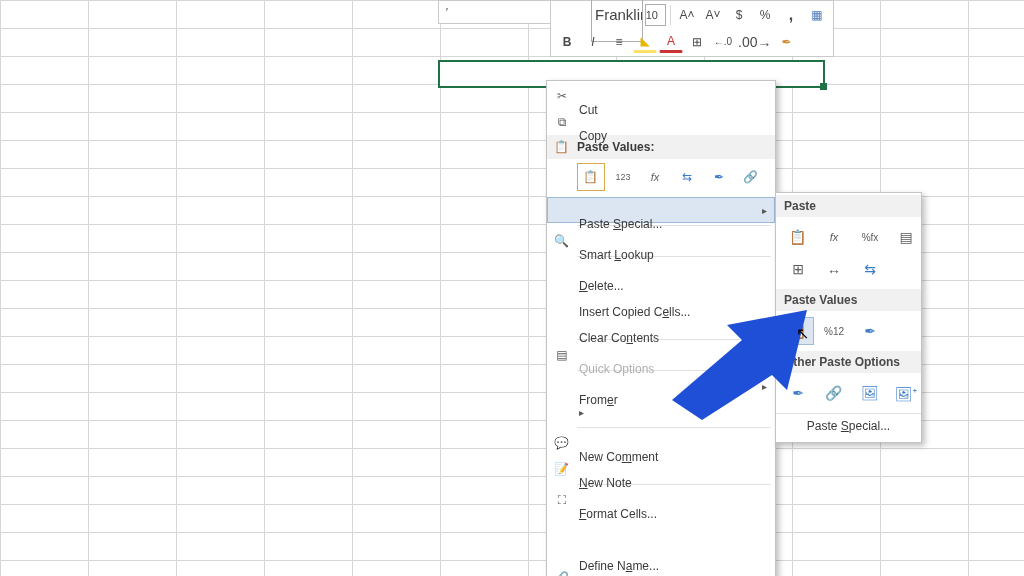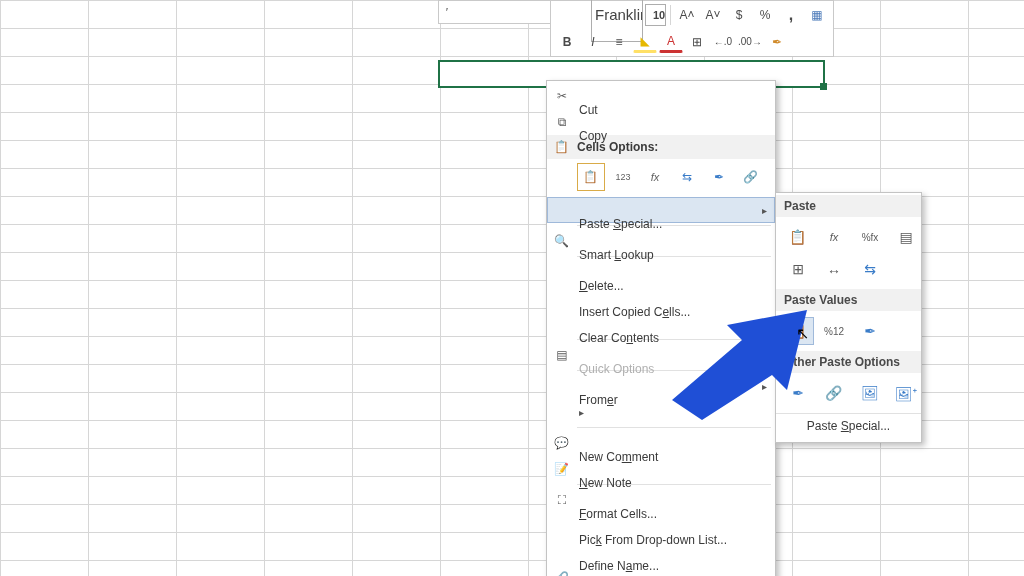--- a/index.html
+++ b/index.html
@@ -10,21 +10,21 @@
   .grid td{border:1px solid #d6d6d6;height:25px;min-width:85px;}
   
   .active-cell{position:absolute;left:438px;top:60px;width:387px;height:28px;border:2px solid #1f7246;box-sizing:border-box;background:#fff;}
   .active-cell .hnd{position:absolute;right:-4px;bottom:-4px;width:7px;height:7px;background:#1f7246;}
   .edit-cell{position:absolute;left:438px;top:0;width:110px;height:22px;border:1px solid #c9c9c9;background:#fff;font:italic 12px "Segoe UI";padding-left:6px;line-height:22px;}
   
   .minitb{position:absolute;left:550px;top:0;width:282px;height:55px;border:1px solid #c9c9c9;background:#fff;}
   .mt-row{display:flex;align-items:center;height:27px;padding:0 4px;gap:2px;}
   .mt-btn{display:flex;align-items:center;justify-content:center;min-width:22px;height:22px;border:1px solid transparent;border-radius:2px;color:#4a4a4a;}
   .fontbox{width:54px;height:20px;border:1px solid #adadad;font-size:15px;padding:16px 3px;line-height:20px;overflow:hidden;margin-left:36px;}
-  .sizebox{width:24px;height:20px;border:1px solid #adadad;font-size:11px;text-align:right;line-height:20px;font-weight:bold;}
+  .sizebox{width:24px;height:20px;border:1px solid #adadad;font-size:11px;text-align:left;line-height:20px;}
   .divv{width:1px;height:20px;background:#d6d6d6;margin:0 2px;}
   
   .ctxmenu{position:absolute;left:546px;top:80px;width:228px;border:1px solid #c3c3c3;background:#fff;box-shadow:3px 3px 6px rgba(0,0,0,.25);padding:2px 0;}
   .ctx-item{display:flex;align-items:center;height:26px;padding:0 8px 0 4px;gap:6px;color:#3a3a3a;}
   .ctx-item.hover,.ctx-item.highlight{background:#dbe6f2;border:1px solid #9fb9da;height:24px;padding:0 7px 0 3px;}
   .ctx-item.disabled{color:#b0b0b0;}
   .ctx-icon{width:22px;height:20px;display:flex;align-items:center;justify-content:center;color:#5a5a5a;flex:none;}
   .ctx-label{flex:1;white-space:nowrap;margin-top:28px;}
   .ctx-sep{height:1px;background:#e1e1e1;margin:2px 4px 2px 30px;}
   .ctx-arrow{font-size:10px;color:#555;}
@@ -371,37 +371,37 @@
     <div class="mt-btn" style="color:#4a79b8;">▦</div>
   </div>
   <div class="mt-row">
     <div class="mt-btn" style="font-weight:bold;">B</div>
     <div class="mt-btn" style="font-style:italic;">I</div>
     <div class="mt-btn">≡</div>
     <div class="mt-btn" style="color:#e6b800;border-bottom:3px solid #ffe066;height:19px;">◣</div>
     <div class="mt-btn" style="color:#c33;border-bottom:3px solid #c33;height:19px;">A</div>
     <div class="mt-btn">⊞</div>
     <div class="mt-btn" style="font-size:10px;">←.0</div>
-    <div class="mt-btn" style="font-size:10px;">.00→</div>
+    <div class="mt-btn" style="font-size:14px;">.00→</div>
     <div class="mt-btn" style="color:#d08a2a;">✒</div>
   </div>
 </div>
 
 <div class="ctxmenu">
   <div class="ctx-item">
     <span class="ctx-icon">✂</span>
     <span class="ctx-label">Cut</span>
   </div>
   <div class="ctx-item">
     <span class="ctx-icon">⧉</span>
     <span class="ctx-label">Copy</span>
   </div>
   <div class="paste-hdr">
     <span class="ctx-icon" style="margin-left:-26px;margin-right:4px;color:#d08a2a;">📋</span>
-    <span>Cells Options:</span>
+    <span>Paste Values:</span>
   </div>
   <div class="paste-icons">
     <div class="picn" style="color:#d08a2a;">📋</div>
     <div class="picn" style="font-size:9px;text-align:center;">123</div>
     <div class="picn" style="font-style:italic;font-size:11px;">fx</div>
     <div class="picn" style="color:#3a7cc8;">⇆</div>
     <div class="picn" style="color:#3a7cc8;">✒</div>
     <div class="picn" style="color:#3a7cc8;">🔗</div>
   </div>
   <div class="ctx-item highlight">
@@ -451,21 +451,20 @@
     <span class="ctx-icon">📝</span>
     <span class="ctx-label"><u class="mn">N</u><span>ew Note</span></span>
   </div>
   <div class="ctx-sep"></div>
   <div class="ctx-item">
     <span class="ctx-icon">⛶</span>
     <span class="ctx-label"><u class="mn">F</u><span>ormat Cells...</span></span>
   </div>
   <div class="ctx-item">
     <span class="ctx-icon"></span>
-    <span class="ctx-label"><span>Pic</span><u class="mn">k</u><span> From Drop-down List...</span></span>
   </div>
   <div class="ctx-item">
     <span class="ctx-icon"></span>
     <span class="ctx-label"><span>Define N</span><u class="mn">a</u><span>me...</span></span>
   </div>
   <div class="ctx-item">
     <span class="ctx-icon">🔗</span>
     <span class="ctx-label"><span>L</span><u class="mn">i</u><span>nk</span></span>
     <span class="ctx-arrow">▸</span>
   </div>

